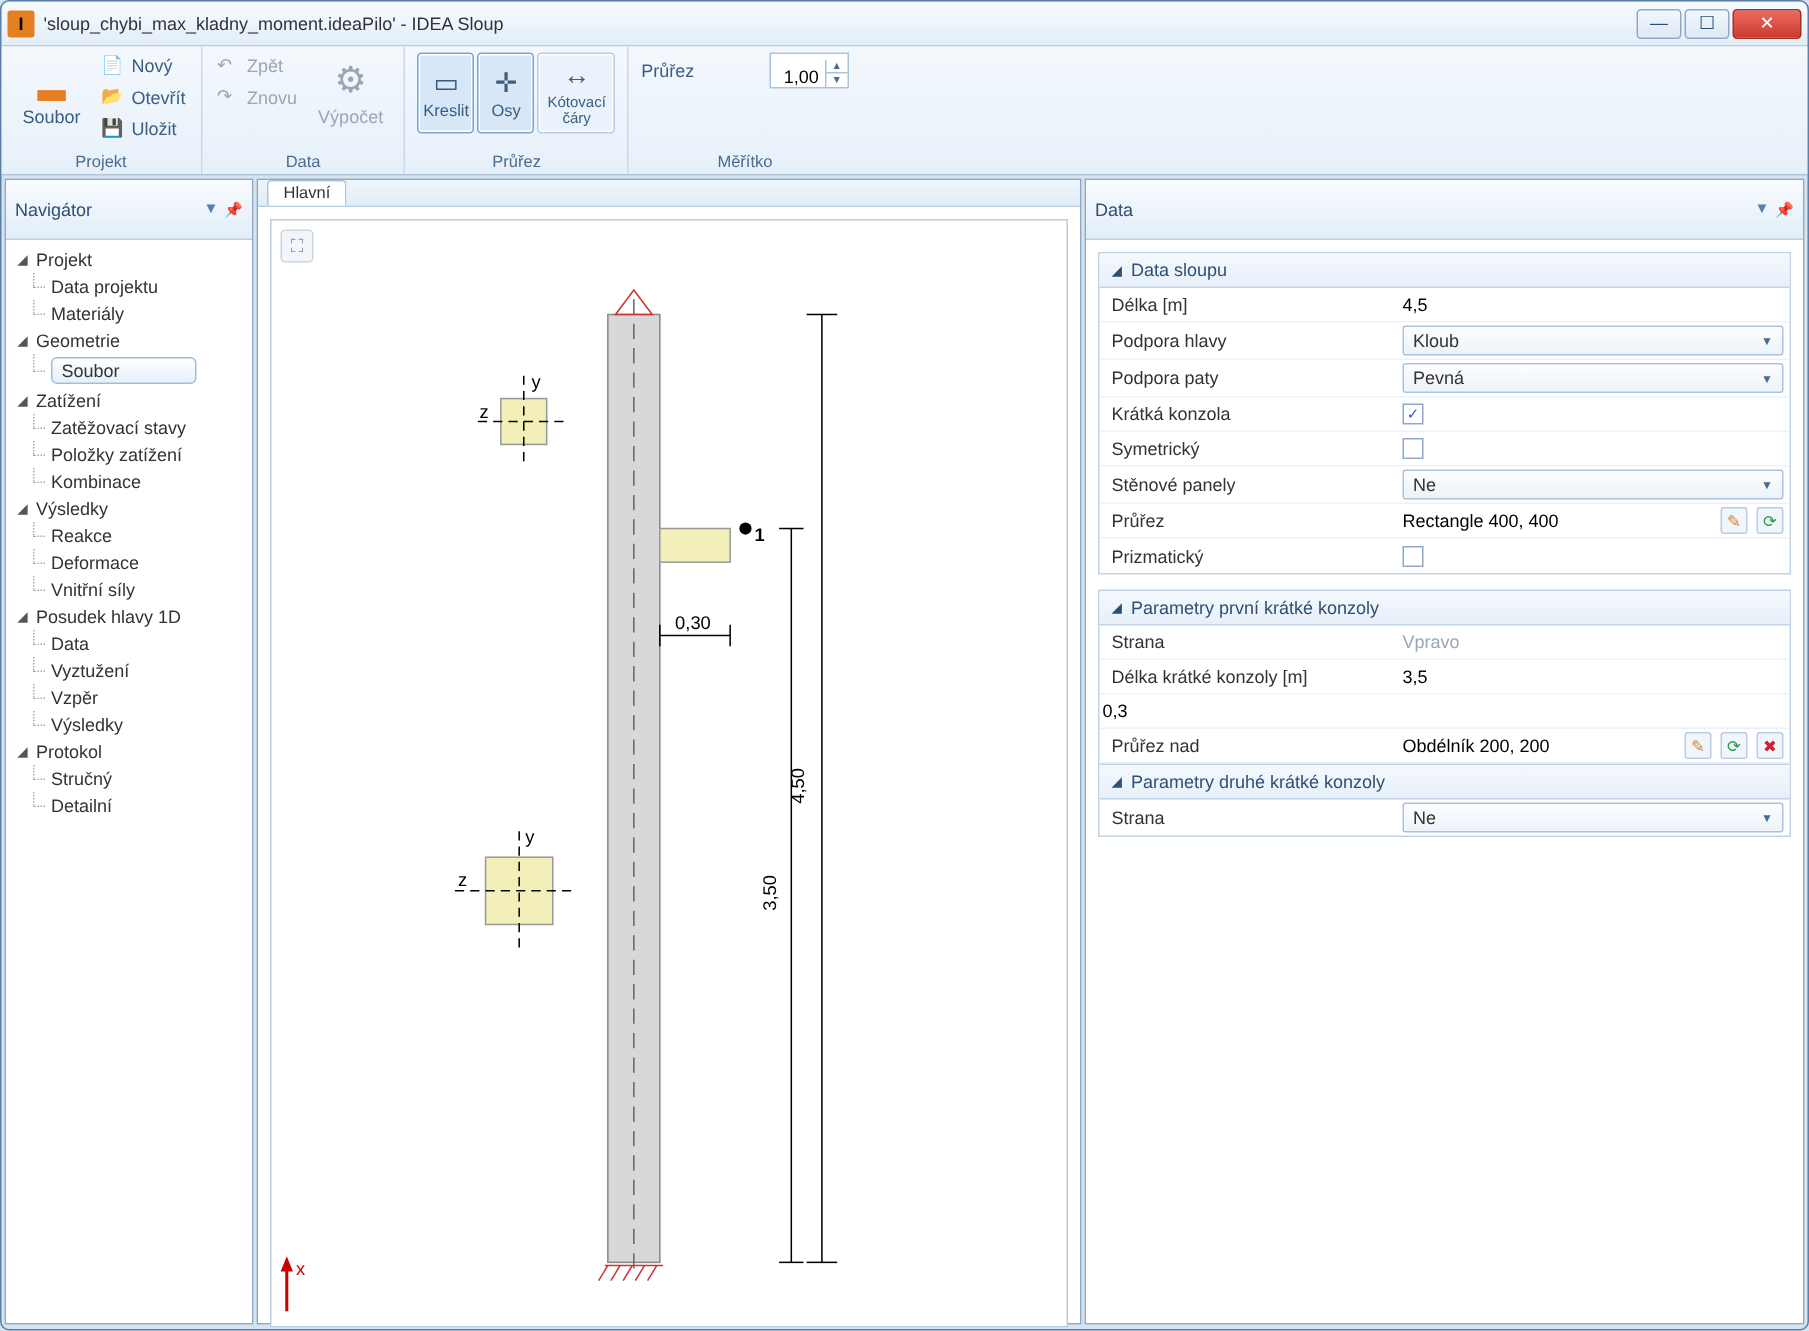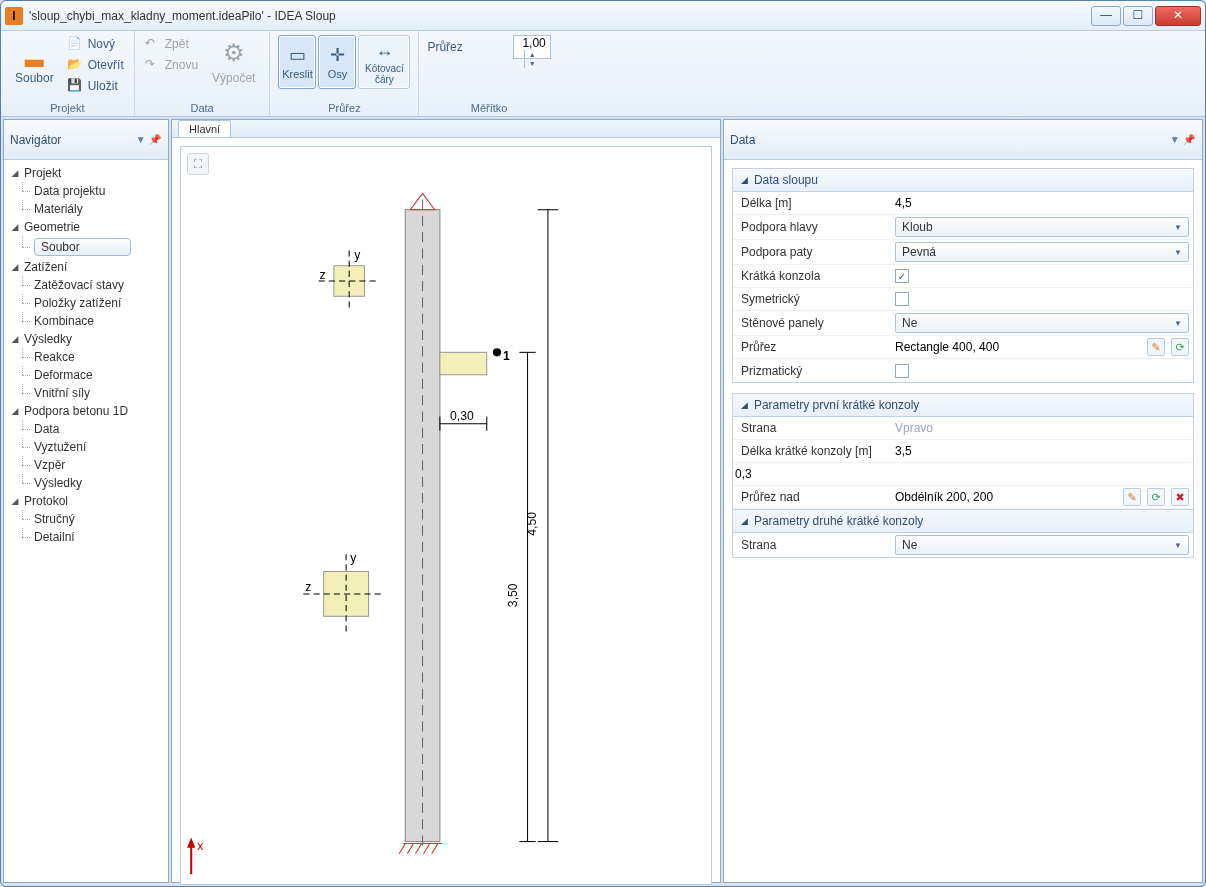--- a/index.html
+++ b/index.html
@@ -50,32 +50,32 @@
 .tab { background: #fff; border: 1px solid #b0c5da; border-bottom: none; padding: 2px 10px; font-size: 11px; color: #333; border-radius: 3px 3px 0 0; }
 .canvas-wrap { flex: 1; margin: 8px; border: 1px solid #b8cde0; background: #fff; position: relative; }
 .canvas-btn { position: absolute; top: 6px; left: 6px; width: 22px; height: 22px; border: 1px solid #ccd6e1; background: #f2f6fb; border-radius: 3px; display:flex;align-items:center;justify-content:center;color:#7a8fa6; }
 
 
 .data-panel { width: 480px; }
 .prop-table { padding: 8px; overflow: auto; flex: 1; display: flex; flex-direction: column; gap: 10px; }
 .prop-section { border: 1px solid #c2d2e4; }
 .prop-section .section-header { background: linear-gradient(#f5f9fd,#e7eff9); border-bottom: 1px solid #c2d2e4; padding: 4px 8px; display: flex; align-items: center; gap: 6px; color: #2f4f73; }
 .prop-section .section-header .caret { font-size: 9px; }
-.prop-row { display: flex; border-bottom: 1px solid #eef2f7; min-height: 23px; align-items: center; }
+.prop-row { display: flex; border-bottom: 1px solid #eef2f7; min-height: 23px; align-items: center; gap: 40px; }
 .prop-row:last-child { border-bottom: none; }
 .prop-row .plabel { width: 160px; padding: 3px 8px; color: #333; }
 .prop-row .pval { flex: 1; padding: 2px 4px 2px 2px; display: flex; align-items: center; gap: 4px; }
 .prop-row .pval.disabled { color: #9aa6b3; }
 .pselect { flex: 1; background: linear-gradient(#fdfdfd,#edf3fa); border: 1px solid #abc2db; border-radius: 2px; padding: 2px 6px; display: flex; justify-content: space-between; align-items: center; color: #333; }
 .pselect .arr { font-size: 8px; color: #4a6b8f; }
 .pcheck { width: 14px; height: 14px; border: 1px solid #8fa9c5; background: #fff; display:inline-flex;align-items:center;justify-content:center;font-size:10px;color:#2a5abf; }
 .icon-btn { width: 18px; height: 18px; border: 1px solid #b8cde0; background: #f0f6fc; border-radius: 2px; display:inline-flex;align-items:center;justify-content:center;font-size:11px;cursor:pointer; margin-left: 2px; }
 
 
-.spinner { display: flex; align-items: center; border: 1px solid #abc2db; background: #fff; height: 24px; flex-direction: column; }
+.spinner { display: flex; align-items: flex-end; border: 1px solid #abc2db; background: #fff; height: 24px; }
 .spinner input { border: none; width: 36px; text-align: right; padding: 0 4px; outline: none; }
 .spinner .spins { display: flex; flex-direction: column; border-left: 1px solid #abc2db; }
 .spinner .spins div { width: 14px; height: 9px; font-size: 7px; text-align: center; line-height: 9px; color: #4a6b8f; border-bottom: 1px solid #abc2db; cursor: pointer; }
 .spinner .spins div:last-child { border-bottom: none; }
 </style>
 </head>
 <body>
 
 <div class="titlebar">
   <div class="app-icon">I</div>
@@ -215,21 +215,21 @@
           <span>Reakce</span>
         </div>
       <div class="node child">
           <span>Deformace</span>
         </div>
       <div class="node child">
           <span>Vnitřní síly</span>
         </div>
       <div class="node">
           <span class="caret">◢</span>
-          <span>Podpora betonu 1D</span>
+          <span>Posudek hlavy 1D</span>
         </div>
       <div class="node child">
           <span>Data</span>
         </div>
       <div class="node child">
           <span>Vyztužení</span>
         </div>
       <div class="node child">
           <span>Vzpěr</span>
         </div>

